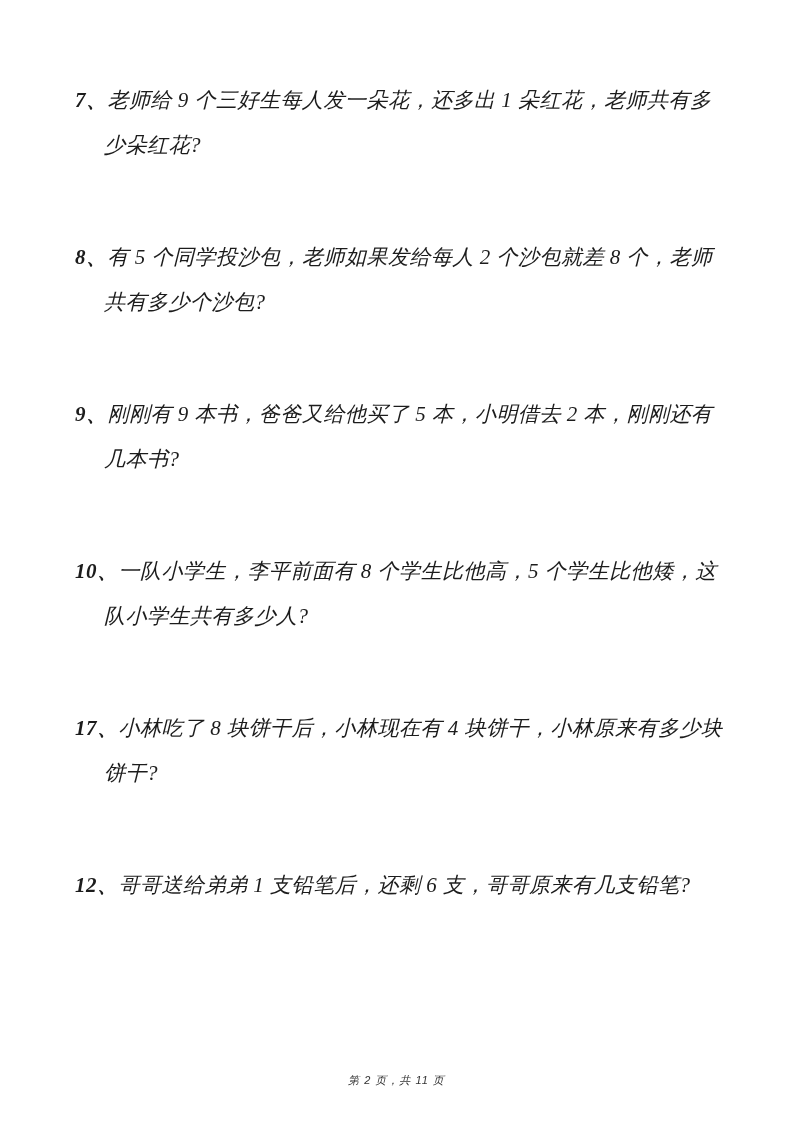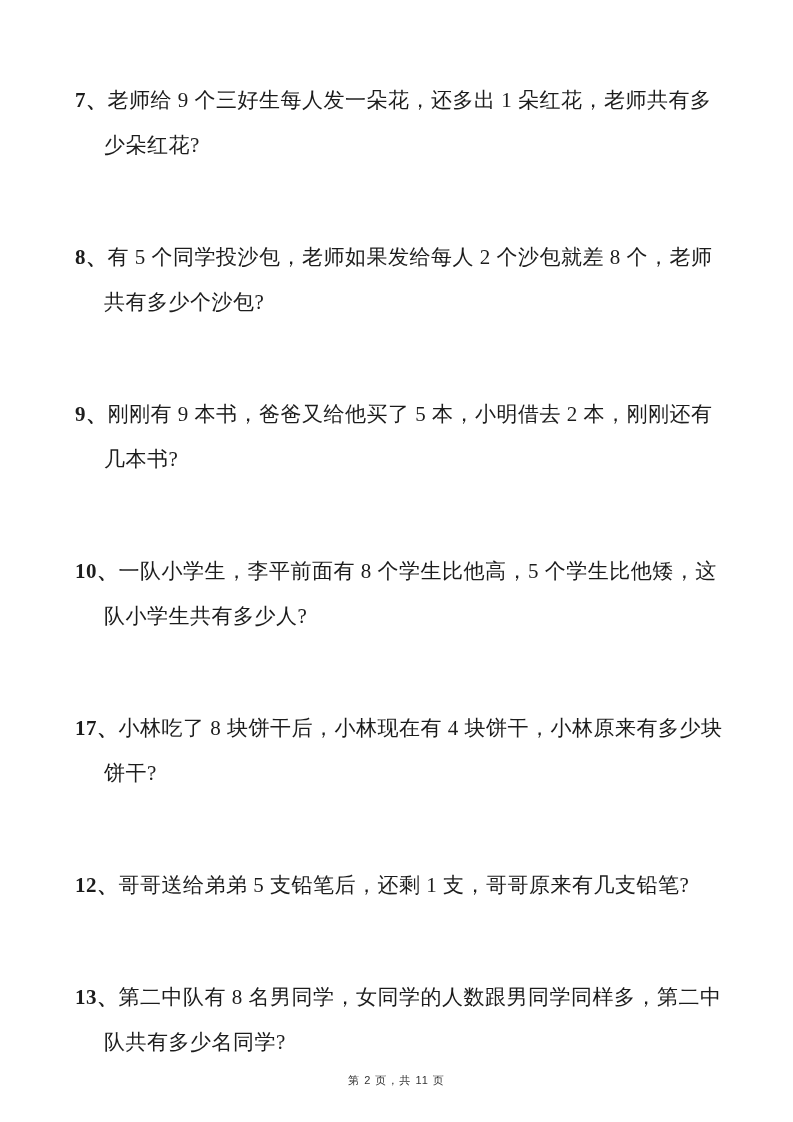--- a/index.html
+++ b/index.html
@@ -9,20 +9,21 @@
     background: #ffffff;
     overflow: hidden;
   }
   .page {
     position: relative;
     width: 793px;
     height: 1122px;
     background: #ffffff;
     font-family: "Liberation Serif", "DejaVu Serif", serif;
     color: #1c1c1c;
+    font-style: italic;
   }
   .content {
     padding: 78px 70px 0 75px;
   }
   .problem {
     font-size: 21px;
     line-height: 45px;
     padding-left: 29px;
     text-indent: -29px;
     margin-bottom: 67px;
@@ -64,25 +65,22 @@
 
     <div class="problem">
       <span class="num">10、</span><span>一队小学生，李平前面有 8 个学生比他高，5 个学生比他矮，这队小学生共有多少人?</span>
     </div>
 
     <div class="problem">
       <span class="num">17、</span><span>小林吃了 8 块饼干后，小林现在有 4 块饼干，小林原来有多少块饼干?</span>
     </div>
 
     <div class="problem">
-      <span class="num">12、</span><span>哥哥送给弟弟 5 支铅笔后，还剩 1 支，哥哥原来有几支铅笔?</span>
+      <span class="num">12、</span><span>哥哥送给弟弟 1 支铅笔后，还剩 6 支，哥哥原来有几支铅笔?</span>
     </div>
 
-    <div class="problem">
-      <span class="num">13、</span><span>第二中队有 8 名男同学，女同学的人数跟男同学同样多，第二中队共有多少名同学?</span>
-    </div>
 
   </div>
 
   <div class="footer">
     <span>第 2 页，共 11 页</span>
   </div>
 </div>
 
 </body></html>

